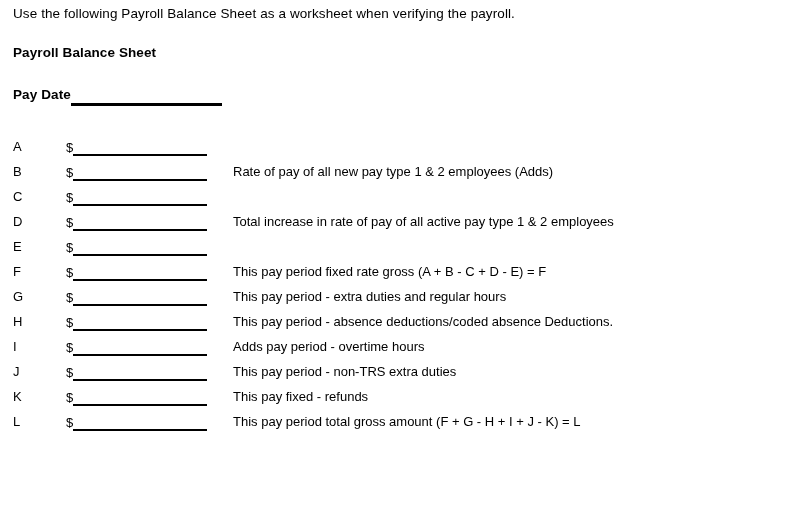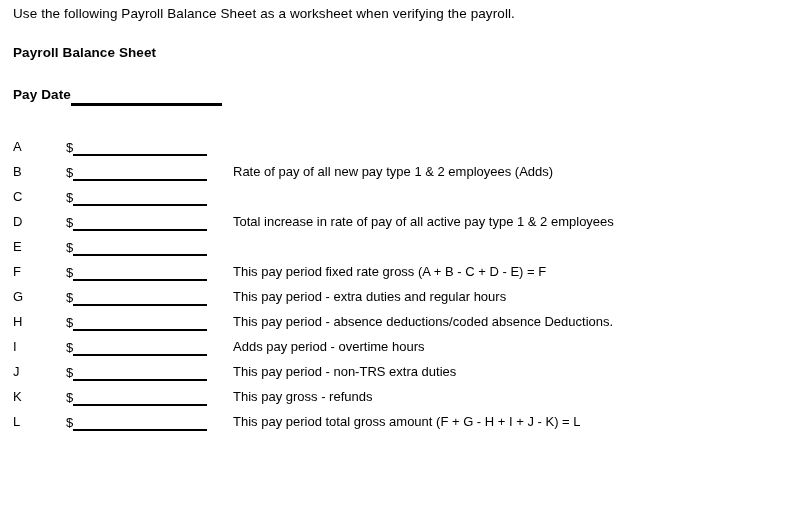--- a/index.html
+++ b/index.html
@@ -203,21 +203,21 @@
           <span class="entry-blank"></span>
         </div>
         <div class="entry-desc">This pay period - non-TRS extra duties</div>
       </div>
       <div class="entry-row">
         <div class="entry-letter">K</div>
         <div class="entry-amount">
           <span class="entry-currency">$</span>
           <span class="entry-blank"></span>
         </div>
-        <div class="entry-desc">This pay gross - refunds</div>
+        <div class="entry-desc">This pay fixed - refunds</div>
       </div>
       <div class="entry-row">
         <div class="entry-letter">L</div>
         <div class="entry-amount">
           <span class="entry-currency">$</span>
           <span class="entry-blank"></span>
         </div>
         <div class="entry-desc">This pay period total gross amount (F + G - H + I + J - K) = L</div>
       </div>
     </div>

